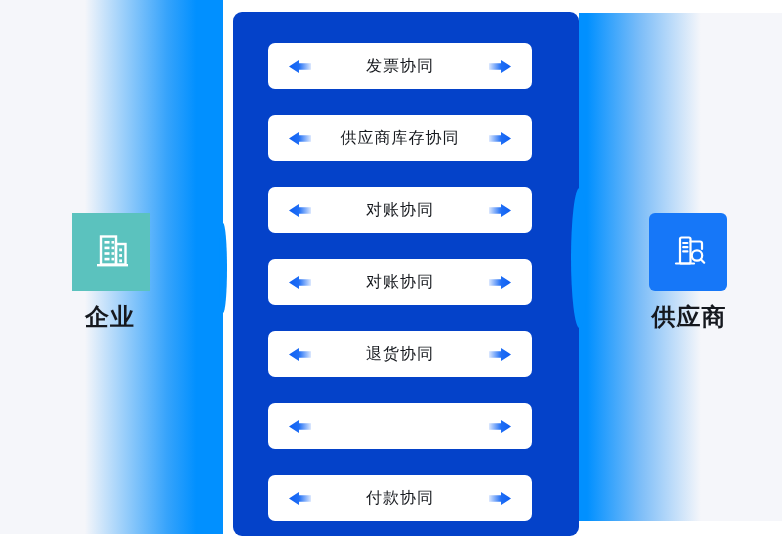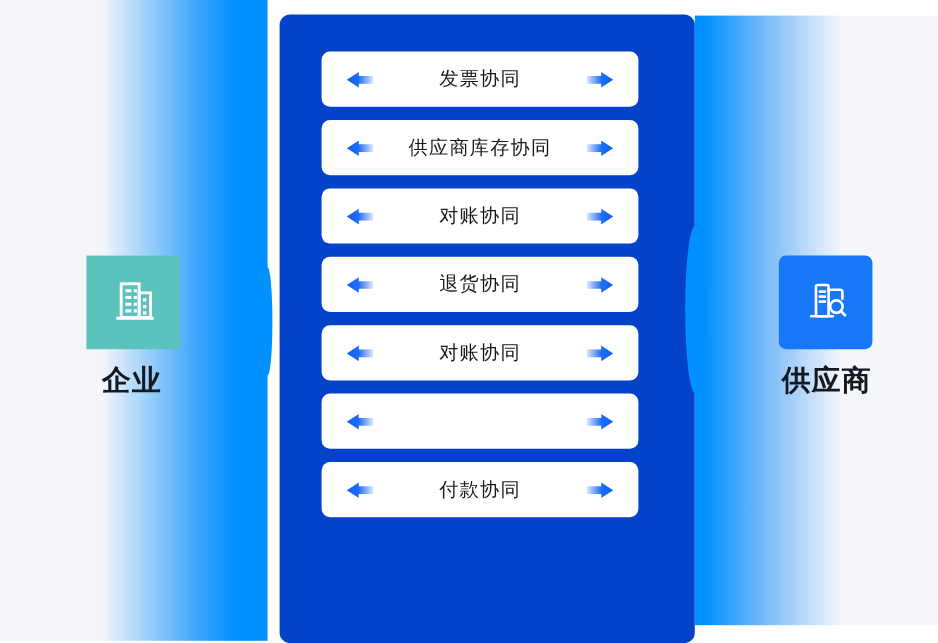--- a/index.html
+++ b/index.html
@@ -15,21 +15,21 @@
 
   
   .bump-left{position:absolute;left:219px;top:223px;width:8px;height:90px;border-radius:50%;
     background:#0190ff;z-index:2;}
   .bump-right{position:absolute;left:571px;top:188px;width:17px;height:140px;border-radius:50%;
     background:#0190ff;z-index:4;}
 
   
   .panel{position:absolute;left:233px;top:12px;width:346px;height:524px;background:#0442c9;
     border-radius:9px 9px 9px 9px;z-index:1;padding:31px 0 0 35px;}
-  .btn{width:264px;height:46px;background:#ffffff;border-radius:7px;margin-bottom:11px;
+  .btn{width:264px;height:46px;background:#ffffff;border-radius:7px;margin-bottom:26px;
     display:flex;align-items:center;justify-content:space-between;padding:0 20px;cursor:pointer;}
   .btn-label{flex:1;text-align:center;font-size:16px;font-weight:500;color:#16191e;
     letter-spacing:1px;white-space:nowrap;}
   .arrow{width:24px;height:15px;flex:0 0 auto;display:block;}
 
   
   .tile{position:absolute;width:78px;height:78px;display:flex;align-items:center;justify-content:center;}
   .tile-enterprise{left:72px;top:213px;background:#5bc2be;}
   .tile-supplier{left:649px;top:213px;background:#1677f8;border-radius:6px;z-index:5;}
   .entity-label{position:absolute;top:301px;font-size:24px;font-weight:700;color:#15181e;
@@ -132,31 +132,31 @@
       <span class="btn-label">对账协同</span>
       <svg class="arrow" viewBox="0 0 24 15">
           <path d="M23,7.5 L13,1 L13,4.3 L1,4.3 L1,10.7 L13,10.7 L13,14 Z" fill="url(#gradR)"></path>
         </svg>
     </div>
 
     <div class="btn">
       <svg class="arrow" viewBox="0 0 24 15">
           <path d="M1,7.5 L11,1 L11,4.3 L23,4.3 L23,10.7 L11,10.7 L11,14 Z" fill="url(#gradL)"></path>
         </svg>
-      <span class="btn-label">退货协同</span>
+      <span class="btn-label">对账协同</span>
       <svg class="arrow" viewBox="0 0 24 15">
           <path d="M23,7.5 L13,1 L13,4.3 L1,4.3 L1,10.7 L13,10.7 L13,14 Z" fill="url(#gradR)"></path>
         </svg>
     </div>
 
     <div class="btn">
       <svg class="arrow" viewBox="0 0 24 15">
           <path d="M1,7.5 L11,1 L11,4.3 L23,4.3 L23,10.7 L11,10.7 L11,14 Z" fill="url(#gradL)"></path>
         </svg>
-      <span class="btn-label">对账协同</span>
+      <span class="btn-label">退货协同</span>
       <svg class="arrow" viewBox="0 0 24 15">
           <path d="M23,7.5 L13,1 L13,4.3 L1,4.3 L1,10.7 L13,10.7 L13,14 Z" fill="url(#gradR)"></path>
         </svg>
     </div>
 
     <div class="btn">
       <svg class="arrow" viewBox="0 0 24 15">
           <path d="M1,7.5 L11,1 L11,4.3 L23,4.3 L23,10.7 L11,10.7 L11,14 Z" fill="url(#gradL)"></path>
         </svg>
       <svg class="arrow" viewBox="0 0 24 15">

